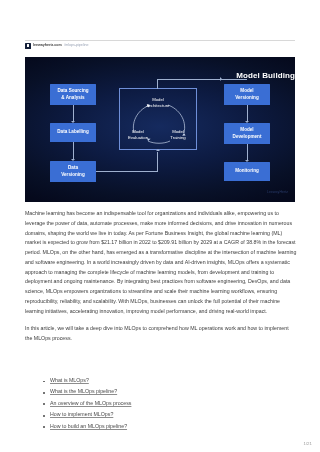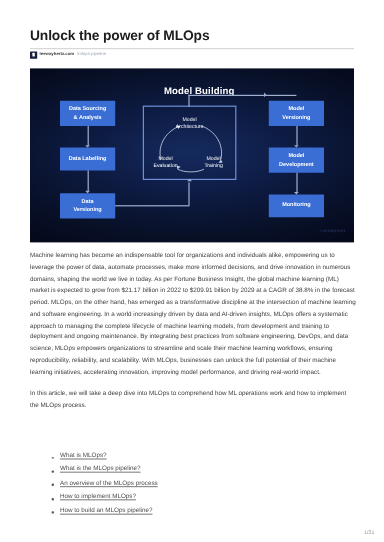--- a/index.html
+++ b/index.html
@@ -41,21 +41,21 @@
   .source-path { color:#9aa3b5; }
 
   
   .diagram {
     position:absolute; left:25px; top:57px; width:270px; height:145px;
     background:
       radial-gradient(ellipse 78% 62% at 50% 48%, #152a5e 0%, #0d1b42 42%, #081027 78%, #05091c 100%);
     overflow:hidden;
   }
   .diag-title {
-    position:absolute; left:0; right:0; top:14px; text-align:center;
+    position:absolute; left:0; right:0; top:14px; text-align:right;
     font-size:8px; font-weight:bold; color:#ffffff; letter-spacing:0.1px;margin-left:12px;
   }
   .node {
     position:absolute;
     background:#3a6ed4;
     color:#ffffff;
     font-size:4.6px; font-weight:bold;
     line-height:1.45;
     display:flex; flex-direction:column;
     align-items:center; justify-content:center;
@@ -152,21 +152,20 @@
   .pagenum {
     position:absolute; right:8px; bottom:6px;
     font-size:4.4px; color:#9a9a9a;
   }
 </style>
 </head>
 <body>
 
 <div class="page">
 
-  <div class="article-title">Unlock the power of MLOps</div>
   <div class="title-rule"></div>
 
   <div class="source-row">
     <span class="favicon">
         <i></i>
       </span>
     <span class="source-domain">leewayhertz.com</span>
     <span class="source-path">/mlops-pipeline</span>
   </div>
 

